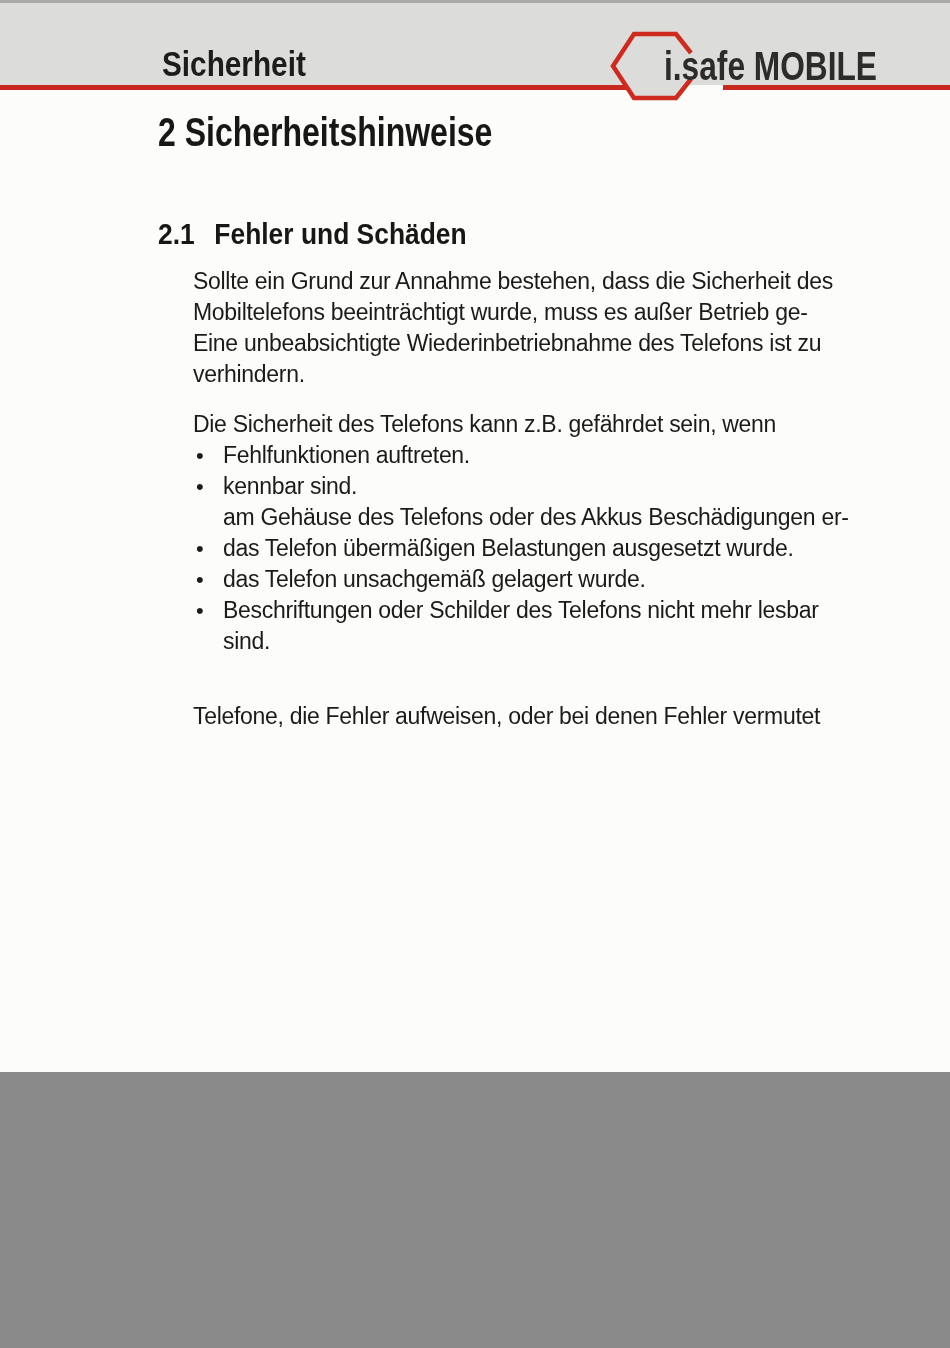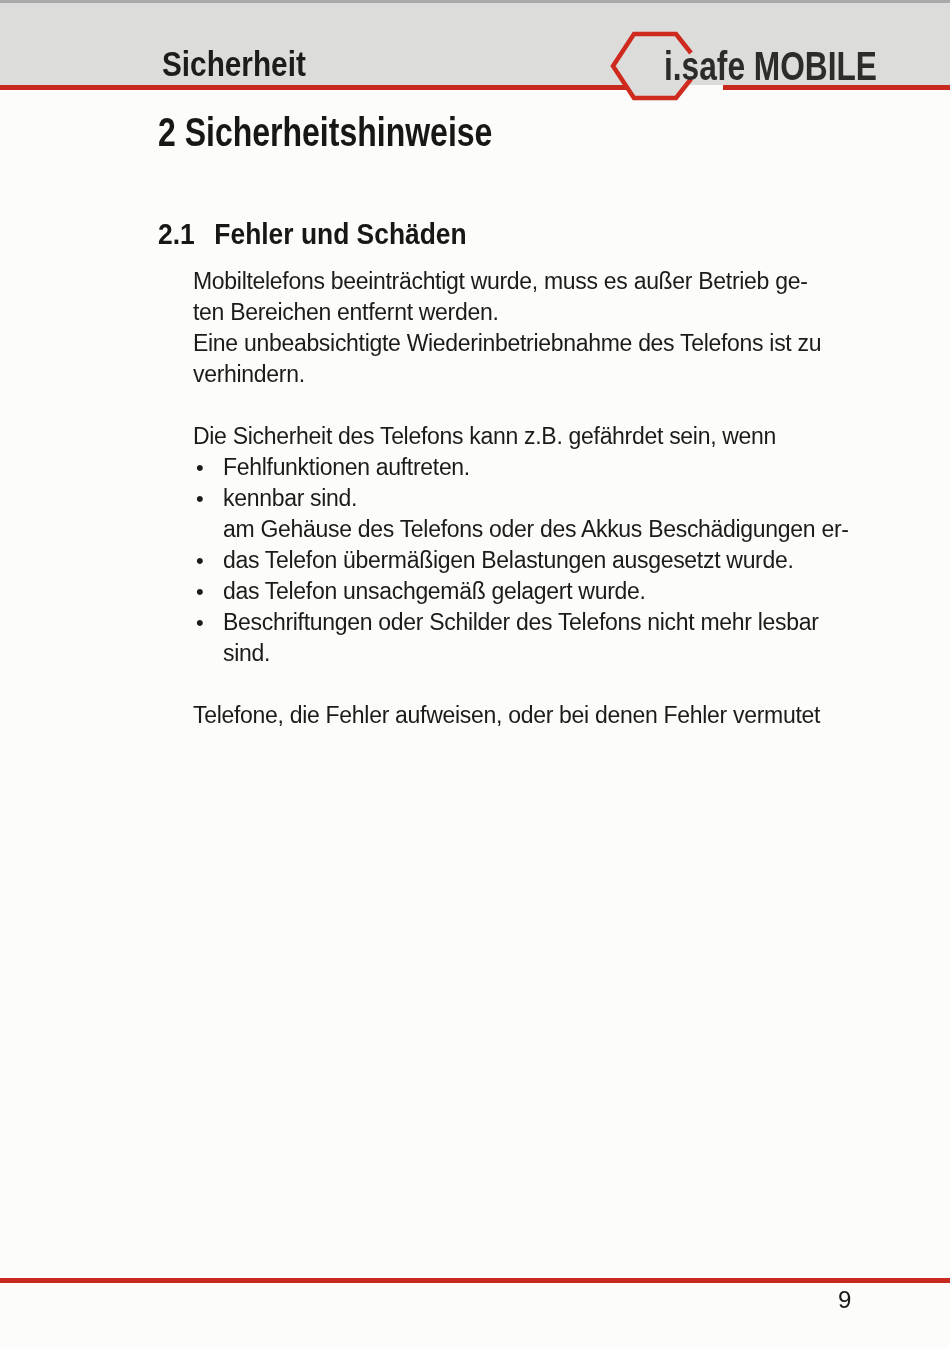--- a/index.html
+++ b/index.html
@@ -1,21 +1,21 @@
 <!DOCTYPE html>
 <html><head>
 <meta charset="utf-8">
 <style>
   html, body { margin: 0; padding: 0; }
   body { background: #8a8a8a; font-family: "Liberation Sans", sans-serif; }
 
   .page {
     position: relative;
     width: 950px;
-    height: 1348px;
+    height: 1072px;
     margin: 0 auto;
     background: #fcfcfb;
     overflow: hidden;
     color: #1b1b19;
   }
 
   
   .header-band {
     position: absolute;
     left: 0; top: 0;
@@ -84,31 +84,31 @@
     position: absolute;
     left: 193px; top: 266px;
     width: 690px;
     font-size: 23px;
     line-height: 31px;
     letter-spacing: -0.3px;
     color: #1b1b19;
   }
   .text-line { white-space: nowrap; height: 31px; }
 
-  .hazard-block { margin-top: 31px; }
+  .hazard-block { margin-top: 19px; }
   .bullet-list { margin: 0; padding: 0; list-style: none; }
   .bullet-item { position: relative; padding-left: 30px; }
   .bullet-marker {
     position: absolute;
     left: 3px; top: 0;
     width: 20px; height: 31px;
     line-height: 31px;
     font-size: 22px;
   }
-  .paragraph-3 { margin-top: 31px; }
+  .paragraph-3 { margin-top: 44px; }
 
   
   .footer-rule {
     position: absolute;
     left: 0; top: 1278px;
     width: 100%; height: 5px;
     background: #c8291f;
   }
   .page-number {
     position: absolute;
@@ -137,22 +137,22 @@
 
   <div class="chapter-heading">2 Sicherheitshinweise</div>
 
   <div class="section-heading">
     <span class="section-number">2.1</span><span class="section-title">Fehler und Schäden</span>
   </div>
 
   <div class="body-text">
 
     <div class="paragraph-1">
+      <div class="text-line">Sollte ein Grund zur Annahme bestehen, dass die Sicherheit des</div>
       <div class="text-line">Mobiltelefons beeinträchtigt wurde, muss es außer Betrieb ge-</div>
-      <div class="text-line">ten Bereichen entfernt werden.</div>
       <div class="text-line">Eine unbeabsichtigte Wiederinbetriebnahme des Telefons ist zu</div>
       <div class="text-line">verhindern.</div>
     </div>
 
     <div class="hazard-block">
       <div class="text-line">Die Sicherheit des Telefons kann z.B. gefährdet sein, wenn</div>
       <ul class="bullet-list">
         <li class="bullet-item">
           <span class="bullet-marker">•</span>
           <div class="text-line">Fehlfunktionen auftreten.</div>

